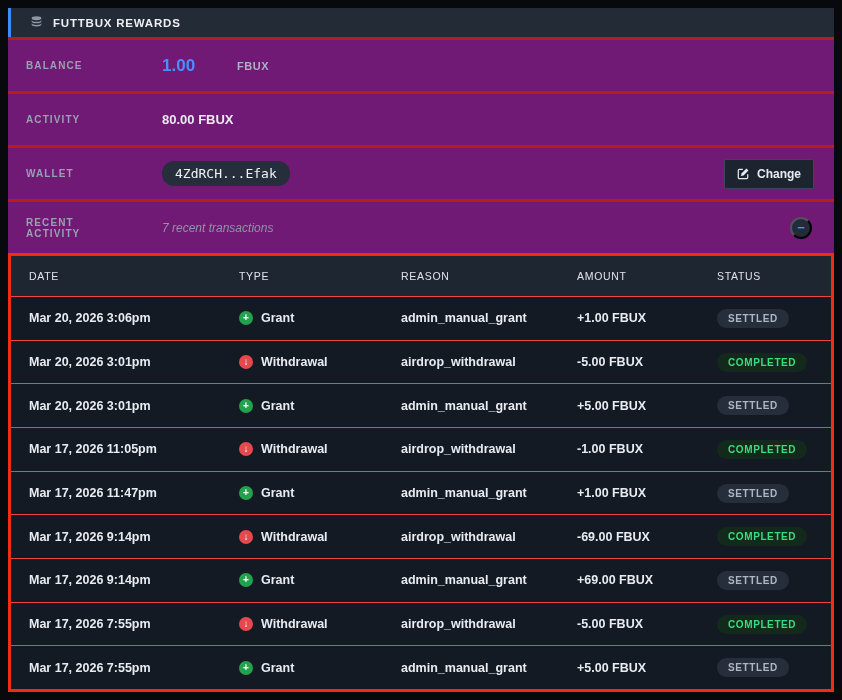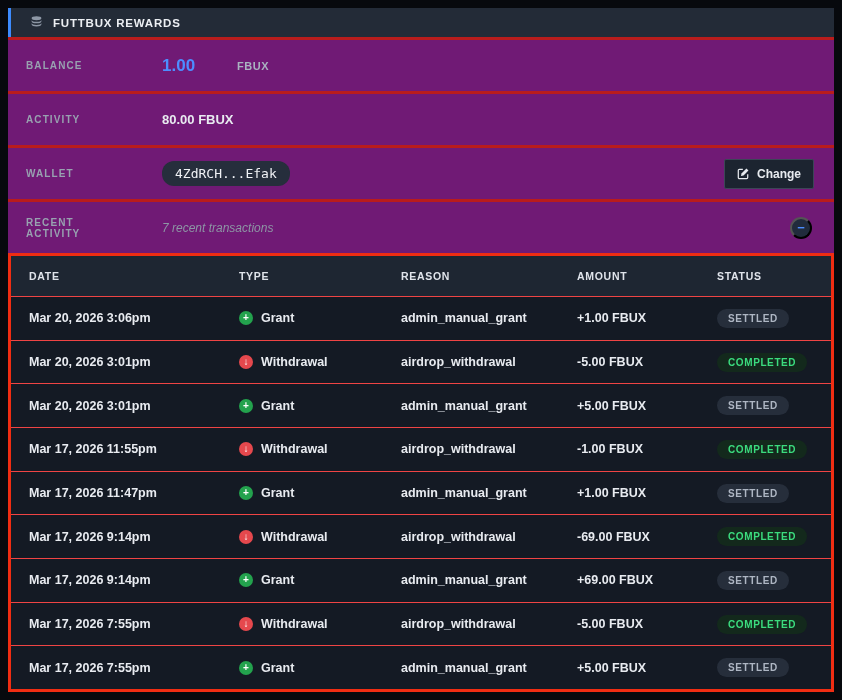--- a/index.html
+++ b/index.html
@@ -29,21 +29,21 @@
                 padding:7px 12px; color:#e8ebf0; font-size:12px; font-weight:bold; cursor:pointer; }
   .activity-summary { color:#8d96a5; font-size:12px; font-style:italic; }
   .collapse-btn { position:absolute; right:22px; width:22px; height:22px; border-radius:50%;
                   background:#212b3c; color:#4c8dff; font-size:13px; font-weight:bold;
                   display:flex; align-items:center; justify-content:center; cursor:pointer; }
 
   
   .tx-table { flex:1; display:flex; flex-direction:column; border:3px solid #f02d12;
               background:#141a24; overflow:hidden; }
   .tx-header { flex:0 0 40px; background:#1e2632; display:flex; align-items:center; }
-  .tx-header .cell { color:#e0e4eb; font-size:10.5px; font-weight:bold; letter-spacing:0.7px; }
+  .tx-header .cell { color:#e0e4eb; font-size:10.5px; font-weight:normal; letter-spacing:0.7px; }
   .tx-row { flex:1; display:flex; align-items:center; border-top:1px solid #ef4444; background:#141a24; }
   .cell { padding-left:18px; }
   .cell-date   { flex:0 0 210px; }
   .cell-type   { flex:0 0 162px; display:flex; align-items:center; gap:8px; }
   .cell-reason { flex:0 0 176px; }
   .cell-amount { flex:0 0 140px; }
   .cell-status { flex:1; }
   .tx-row .cell { color:#e8ebf0; font-size:12.5px; font-weight:600; }
   .type-icon { width:14px; height:14px; border-radius:50%; color:#ffffff; font-size:10px;
                font-weight:bold; display:inline-flex; align-items:center; justify-content:center;
@@ -141,21 +141,21 @@
     <div class="cell cell-type">
       <span class="type-icon grant">+</span>
       <span>Grant</span>
     </div>
     <div class="cell cell-reason">admin_manual_grant</div>
     <div class="cell cell-amount">+5.00 FBUX</div>
     <div class="cell cell-status">
       <span class="badge settled">SETTLED</span>
     </div>
   </div><div class="tx-row">
-    <div class="cell cell-date">Mar 17, 2026 11:55pm</div>
+    <div class="cell cell-date">Mar 17, 2026 11:05pm</div>
     <div class="cell cell-type">
       <span class="type-icon withdrawal">↓</span>
       <span>Withdrawal</span>
     </div>
     <div class="cell cell-reason">airdrop_withdrawal</div>
     <div class="cell cell-amount">-1.00 FBUX</div>
     <div class="cell cell-status">
       <span class="badge completed">COMPLETED</span>
     </div>
   </div><div class="tx-row">

